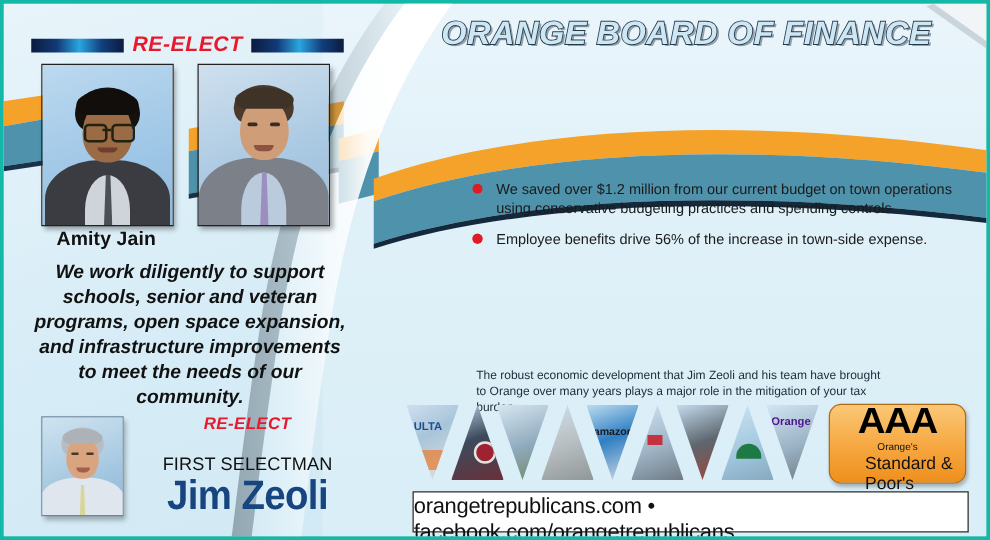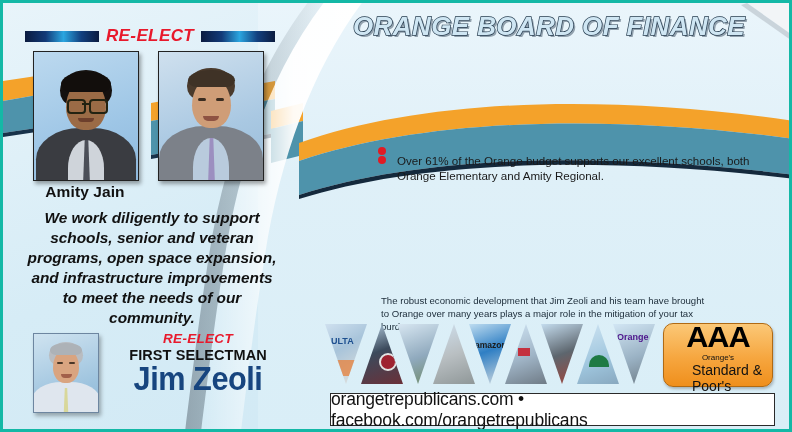--- a/index.html
+++ b/index.html
@@ -37,21 +37,21 @@
     text-align:center;letter-spacing:.1px;}
   
   .pitch{position:absolute;left:20px;top:205px;width:258px;
     font-style:italic;font-weight:bold;font-size:15.4px;line-height:1.30;
     color:#111;text-align:center;}
   
   .zeoli-photo{position:absolute;left:30px;top:330px;width:64px;height:78px;
     border:1px solid #6d86a0;box-shadow:2px 3px 4px rgba(0,0,0,.3);overflow:hidden;}
   .zeoli-text{position:absolute;left:105px;top:328px;width:180px;text-align:center;}
   .z-reelect{font-style:italic;font-weight:bold;font-size:13.5px;color:#e8192c;letter-spacing:.3px;}
-  .z-first{font-weight:bold;font-size:14.5px;color:#111;letter-spacing:.1px;margin-top:1px;}
+  .z-first{font-weight:normal;font-size:14.5px;color:#111;letter-spacing:.1px;margin-top:18px;}
   .z-name{font-weight:bold;font-size:33px;color:#17457f;line-height:1;
     letter-spacing:-.5px;margin-top:-1px;
     transform:scaleX(.93);transform-origin:center;}
   
   .headline{position:absolute;left:300px;top:8px;width:492px;text-align:center;
     font-style:italic;font-weight:bold;font-size:26px;letter-spacing:.4px;
     color:#cfe6f3;
     -webkit-text-stroke:1.4px #243b4e;
     paint-order:stroke fill;
     text-shadow:2px 2px 0 rgba(40,60,80,.45);}
@@ -78,21 +78,21 @@
     background:linear-gradient(180deg,#fbc877 0%,#f6a63f 55%,#ef8f1c 100%);
     box-shadow:1px 2px 3px rgba(0,0,0,.25);
     display:flex;flex-direction:column;align-items:center;justify-content:flex-start;}
   .aaa-big{font-weight:bold;font-size:29px;color:#000;letter-spacing:-1px;line-height:.92;
     transform:scaleX(1.06);}
   .aaa-s1{font-size:8px;color:#111;margin-top:2px;}
   .aaa-s2{font-size:14px;color:#111;font-weight:500;margin-left:28px;}
   
   .urlbar{position:absolute;left:327px;top:390px;width:443px;height:31px;
     background:#fff;border:1.5px solid #2a2a2a;
-    display:flex;align-items:center;justify-content:center;
+    display:flex;justify-content:center;
     font-size:17.5px;color:#111;letter-spacing:-.2px;}
 </style>
 </head>
 <body>
 
 <div id="ad">
 
   <div class="bg-base"></div>
   <div class="bg-right"></div>
 
@@ -191,24 +191,28 @@
     <div class="z-reelect">RE-ELECT</div>
     <div class="z-first">FIRST SELECTMAN</div>
     <div class="z-name">Jim Zeoli</div>
   </div>
 
   <div class="headline">ORANGE BOARD OF FINANCE</div>
 
   <div class="bullets">
     <div class="bullet">
       <span class="dot"></span>
+      <span>We saved over $1.2 million from our current budget on town operations using conservative budgeting practices and spending controls.</span>
     </div>
     <div class="bullet">
       <span class="dot"></span>
-      <span>Over 61% of the Orange budget supports our excellent schools, both Orange Elementary and Amity Regional.</span>
+    </div>
+    <div class="bullet">
+      <span class="dot"></span>
+      <span>Employee benefits drive 56% of the increase in town-side expense.</span>
     </div>
   </div>
 
   <div class="robust">The robust economic development that Jim Zeoli and his team have brought to Orange over many years plays a major role in the mitigation of your tax burden.</div>
 
   <div class="montage">
     <div class="tri" style="clip-path:polygon(0 0,100% 0,50% 100%);">
       <div class="tri-in" style="background:linear-gradient(150deg,#cfe0ef 0%,#a8c4da 40%,#e6e3dc 100%);"></div>
       <div class="badge-label" style="left:6px;top:12px;color:#1d4f8f;font-size:9px;">ULTA</div>
       <div style="position:absolute;left:0;bottom:8px;width:100%;height:16px;background:#e8803a;opacity:.75;"></div>

